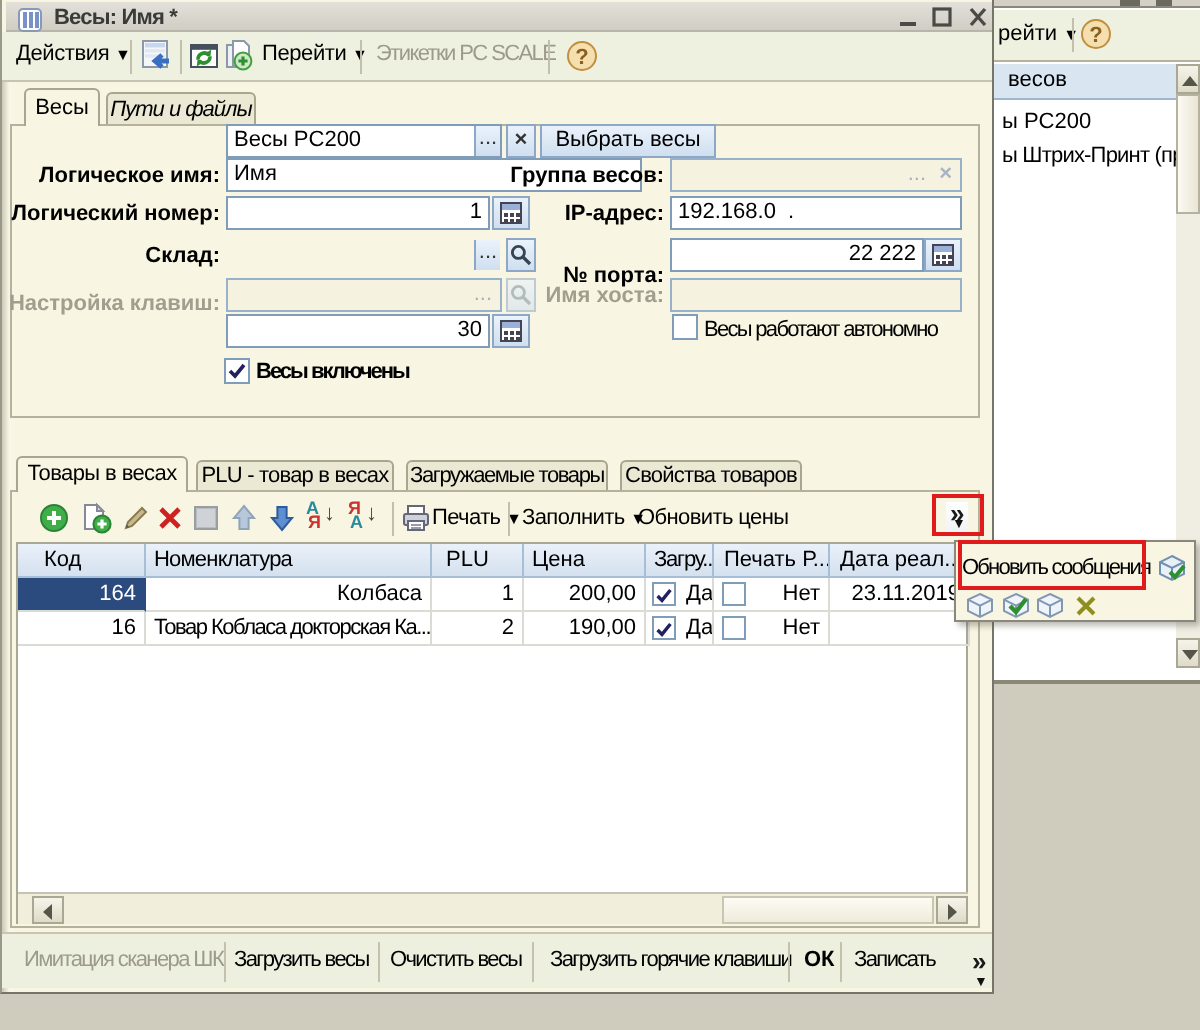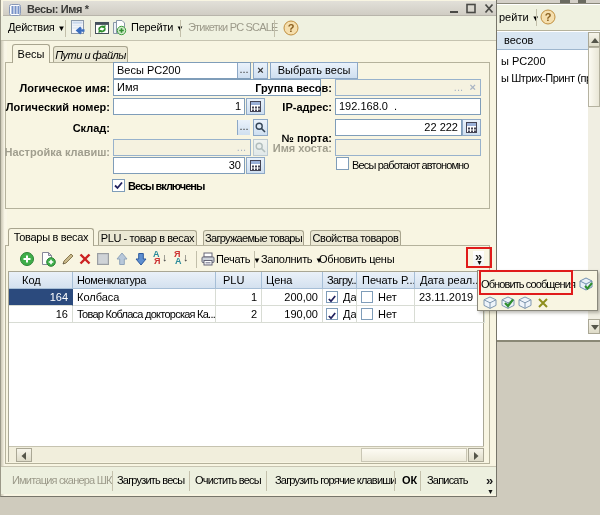--- a/index.html
+++ b/index.html
@@ -33,21 +33,21 @@
   .lbl.dis { color:#a09e8e; }
   .fld { position:absolute; background:#fff; border:1px solid #7f9db9; height:17px; line-height:15px; padding:0 3px; white-space:nowrap; overflow:hidden; }
   .fld.dis { background:#f5f2e0; border-color:#98b2cc; color:#9a988a; }
   .fld.num { text-align:right; }
   .btn { position:absolute; background:linear-gradient(#eaf2fb,#cfdff0); border:1px solid #8da8c6; height:17px; line-height:15px; text-align:center; }
   .dots { position:absolute; background:linear-gradient(#eaf2fb,#cfdff0); border-left:1px solid #8da8c6; text-align:center; line-height:13px; color:#333; }
 
   
   .cb { position:absolute; width:13px; height:13px; background:#fff; border:1px solid #7f9db9; }
   .hdrcell { position:absolute; top:0; height:17px; background:linear-gradient(#eaf1f9,#d4e1ef); border-right:1px solid #a6bed6; border-bottom:1px solid #a6bed6; line-height:17px; padding-left:4px; white-space:nowrap; overflow:hidden; }
-  .cell { position:absolute; height:17px; line-height:16px; border-right:1px solid #d8dcd4; border-bottom:1px solid #d8dcd4; padding:0 4px; white-space:nowrap; overflow:hidden; }
+  .cell { position:absolute; height:17px; line-height:16px; border-right:1px solid #d8dcd4; border-bottom:1px solid #d8dcd4; padding:0 4px; white-space:nowrap; overflow:hidden;text-align:right; }
 
   
   #botbar { left:1px; top:466px; width:495px; height:28px; background:#edf0df; border-top:1px solid #c8c5b2; }
   .bb { position:absolute; top:7px; white-space:nowrap; letter-spacing:-0.8px; }
   .bbsep { position:absolute; top:4px; width:1px; height:20px; background:#c4c1ac; }
 
   .redbox { position:absolute; border:2px solid #e01b1b; z-index:60; }
   #popup { position:absolute; left:477px; top:270px; width:121px; height:41px; background:#f8f5e2; border:1px solid #8a887c; box-shadow:2px 2px 3px rgba(90,88,76,.4); z-index:50; }
 </style>
 </head>

